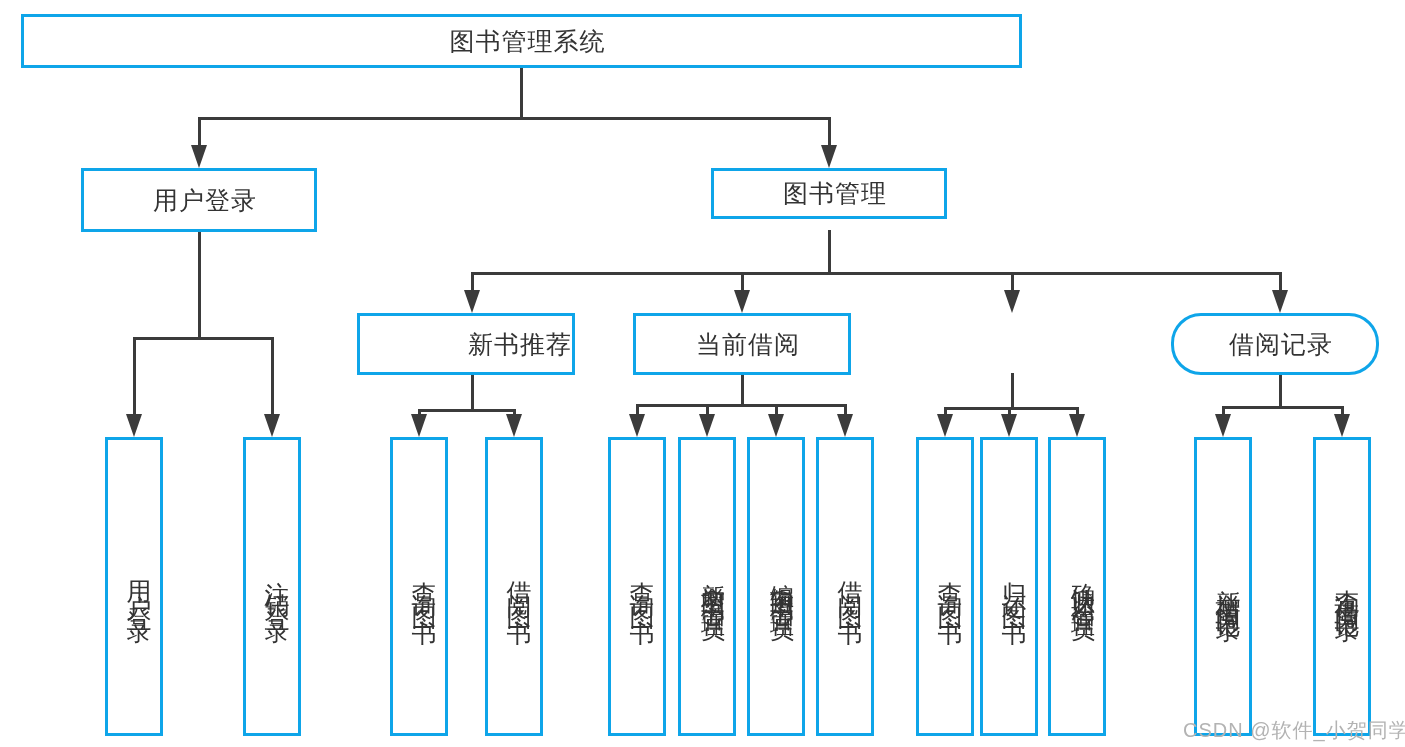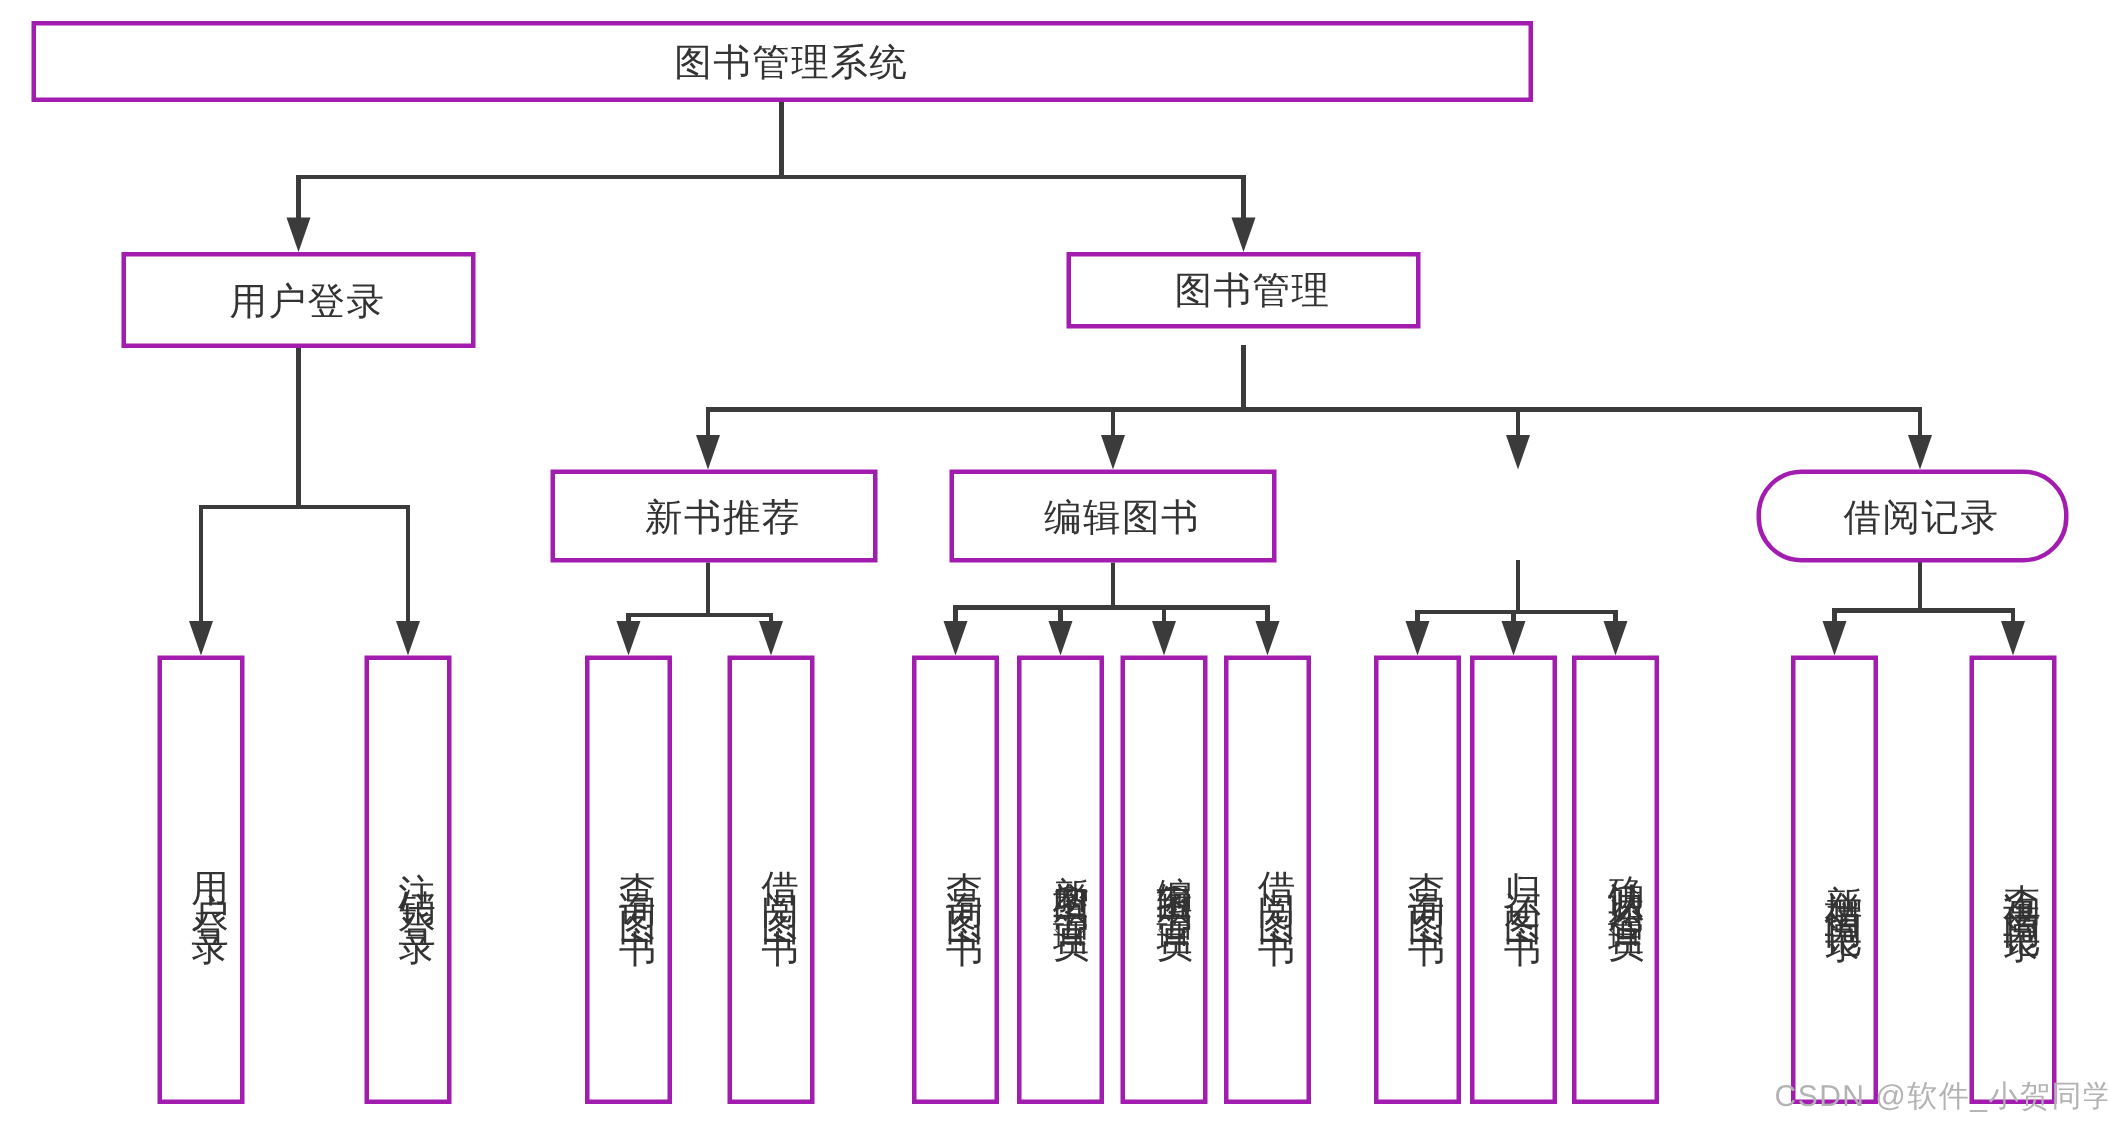--- a/index.html
+++ b/index.html
@@ -20,21 +20,21 @@
     pointer-events: none;
   }
   .connectors line {
     stroke: #3b3b3b;
     stroke-width: 3;
     shape-rendering: crispEdges;
   }
   .connectors polygon { fill: #3b3b3b; }
   .node {
     position: absolute;
-    border: 3px solid #a21caf;
+    border: 3px solid #0ea5e9;
     background: #ffffff;
     display: flex;
     align-items: center;
     justify-content: center;
     font-size: 25px;
     letter-spacing: 1px;
     color: #333333;
     padding-left: 12px;
   }
   .leaf span {
@@ -42,21 +42,21 @@
     text-orientation: mixed;
     letter-spacing: 13px;
     font-size: 25px;
   }
   .leaf span.ls-mid  { letter-spacing: 6px; }
   .leaf span.ls-long { letter-spacing: 5px; font-size: 24px; }
   
   .n-root    { left: 21px;   top: 14px;  width: 1001px; height: 54px; }
   .n-userlog { left: 81px;   top: 168px; width: 236px;  height: 64px; }
   .n-bookmgr { left: 711px;  top: 168px; width: 236px;  height: 51px; }
-  .n-newbook { left: 367px;  top: 313px; width: 218px;  height: 62px; }
+  .n-newbook { left: 357px;  top: 313px; width: 218px;  height: 62px; justify-content: flex-end; }
   .n-borrow  { left: 633px;  top: 313px; width: 218px;  height: 62px; }
   .n-current { left: 903px;  top: 313px; width: 218px;  height: 62px; }
   .n-records { left: 1171px; top: 313px; width: 208px;  height: 62px; border-radius: 30px; }
   
   .leaf { top: 437px; width: 58px; height: 299px; }
   .l-a1 { left: 105px; }  .l-a2 { left: 243px; }
   .l-b1 { left: 390px; }  .l-b2 { left: 485px; }
   .l-c1 { left: 608px; }  .l-c2 { left: 678px; }  .l-c3 { left: 747px; }  .l-c4 { left: 816px; }
   .l-d1 { left: 916px; }  .l-d2 { left: 980px; }  .l-d3 { left: 1048px; }
   .l-e1 { left: 1194px; } .l-e2 { left: 1313px; }
@@ -145,21 +145,21 @@
     <span>用户登录</span>
   </div>
   <div class="node n-bookmgr">
     <span>图书管理</span>
   </div>
 
   <div class="node n-newbook">
     <span>新书推荐</span>
   </div>
   <div class="node n-borrow">
-    <span>编辑图书</span>
+    <span>当前借阅</span>
   </div>
   <div class="node n-records">
     <span>借阅记录</span>
   </div>
 
   <div class="node leaf l-a1">
     <span>用户登录</span>
   </div>
   <div class="node leaf l-a2">
     <span>注销登录</span>

